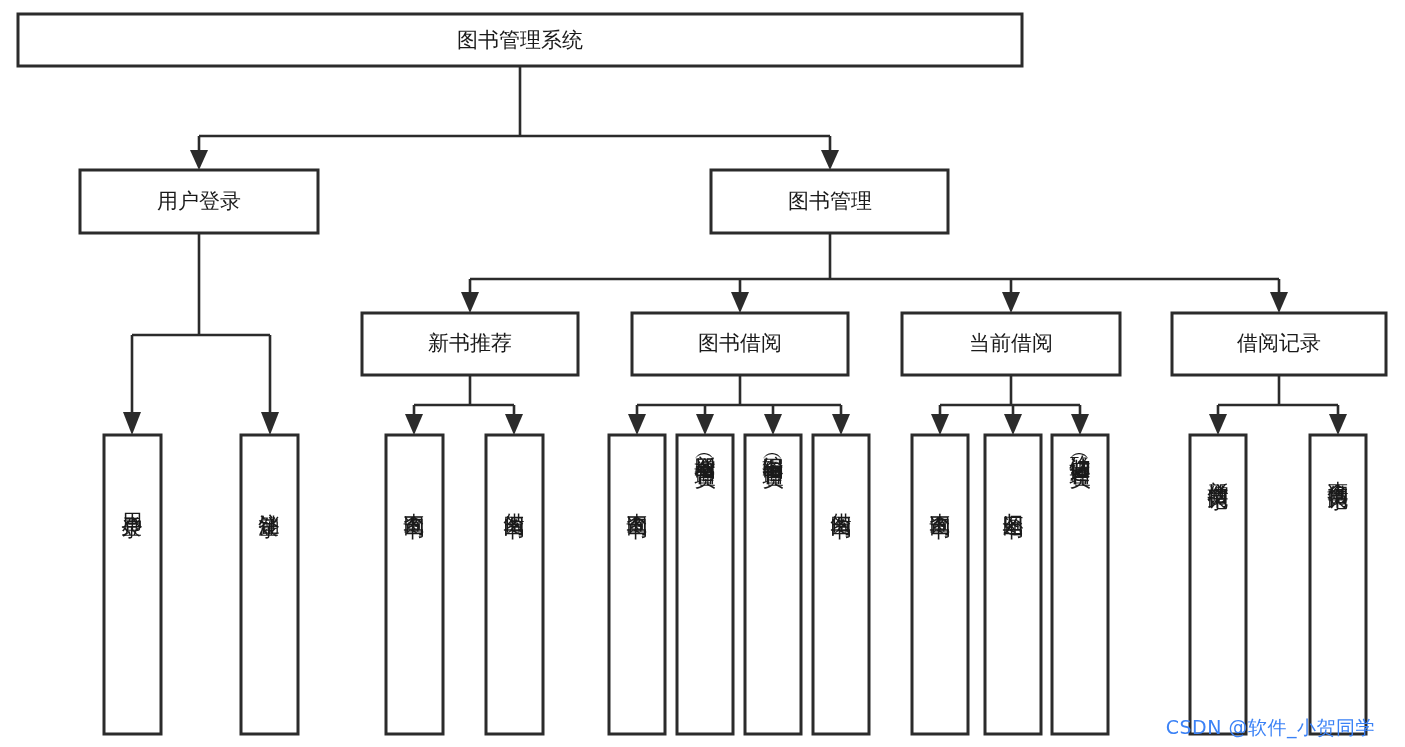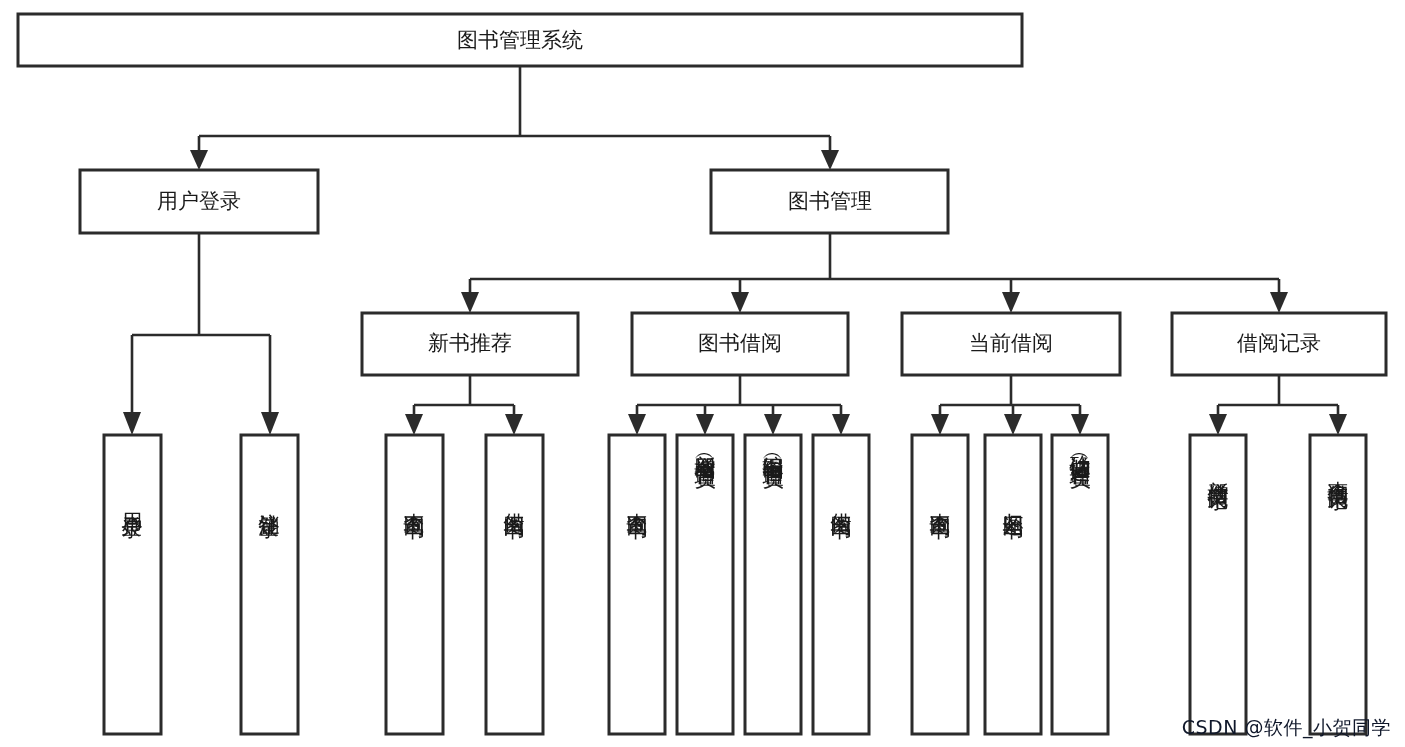--- a/index.html
+++ b/index.html
@@ -46,25 +46,25 @@
     stroke-width: 2.6;
     fill: none;
     stroke-linecap: butt;
   }
   .arrow-head {
     fill: #2b2b2b;
     stroke: none;
   }
   .watermark {
     position: absolute;
-    right: 14px;
+    right: 30px;
     bottom: 6px;
     font-family: "DejaVu Sans", "Liberation Sans", sans-serif;
     font-size: 19px;
-    color: #0f172a;
+    color: #3b82f6;
     letter-spacing: 0.5px;
     white-space: nowrap;
     pointer-events: none;
   }
 </style>
 </head>
 <body>
 
 <svg id="diagram" viewBox="0 0 1405 747">
   <defs></defs>

